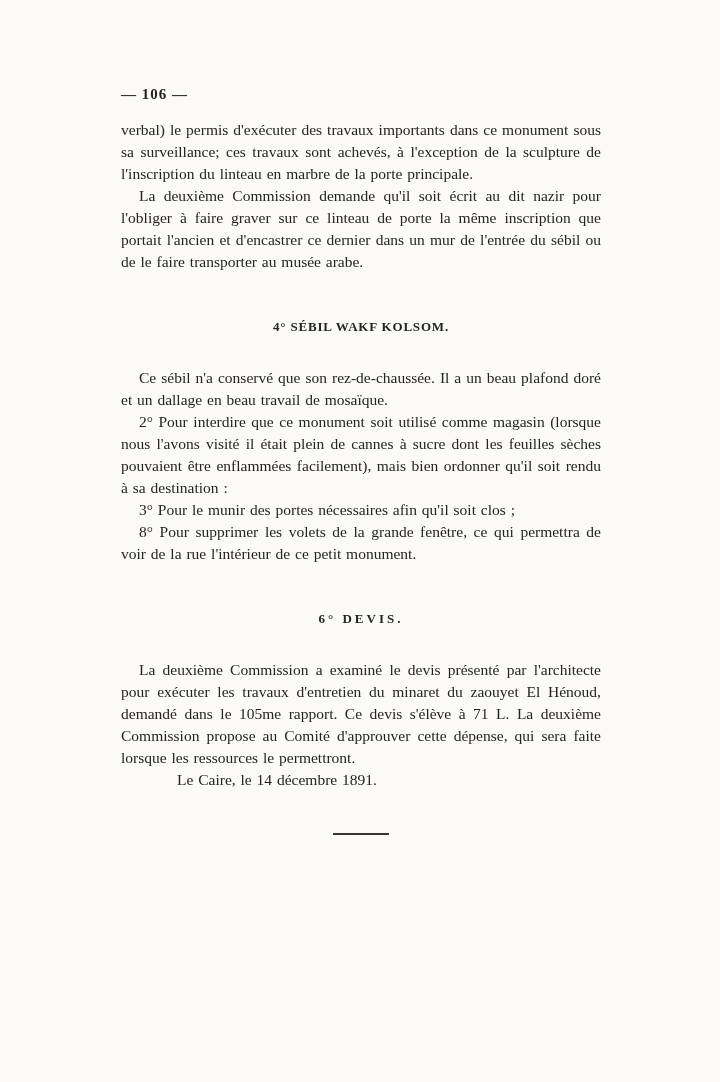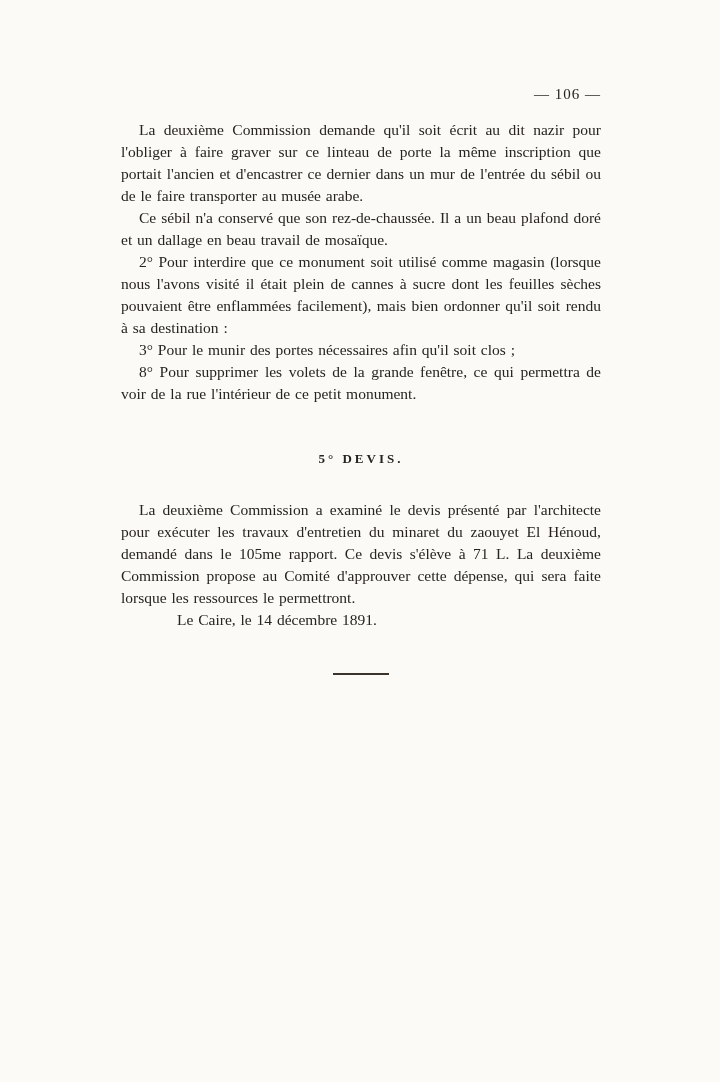--- a/index.html
+++ b/index.html
@@ -15,22 +15,22 @@
     position: relative;
     overflow: hidden;
   }
   .page {
     position: absolute;
     left: 121px;
     top: 86px;
     width: 480px;
   }
   .page-number {
-    text-align: right;
-    font-weight: normal;
+    text-align: left;
+    font-weight: bold;
     font-size: 15px;
     letter-spacing: 1px;
     margin: 0 0 16px 0;
   }
   .body-text p {
     margin: 0;
     font-size: 15.5px;
     line-height: 22px;
     text-align: justify;
     text-indent: 18px;
@@ -76,34 +76,36 @@
 </style>
 </head>
 <body>
 
 <div class="page">
 
   <div class="page-number">— 106 —</div>
 
   <div class="body-text">
 
+    <p class="no-indent">verbal) le permis d'exécuter des travaux importants dans ce monument sous sa surveillance; ces travaux sont achevés, à l'exception de la sculpture de l'inscription du linteau en marbre de la porte principale.</p>
 
     <p>La deuxième Commission demande qu'il soit écrit au dit nazir pour l'obliger à faire graver sur ce linteau de porte la même inscription que portait l'ancien et d'encastrer ce dernier dans un mur de l'entrée du sébil ou de le faire transporter au musée arabe.</p>
 
+    <div class="section-heading">4° SÉBIL WAKF KOLSOM.</div>
 
     <p>Ce sébil n'a conservé que son rez-de-chaussée. Il a un beau plafond doré et un dallage en beau travail de mosaïque.</p>
 
 
     <p>2° Pour interdire que ce monument soit utilisé comme magasin (lorsque nous l'avons visité il était plein de cannes à sucre dont les feuilles sèches pouvaient être enflammées facilement), mais bien ordonner qu'il soit rendu à sa destination :</p>
 
     <p>3° Pour le munir des portes nécessaires afin qu'il soit clos ;</p>
 
     <p>8° Pour supprimer les volets de la grande fenêtre, ce qui permettra de voir de la rue l'intérieur de ce petit monument.</p>
 
-    <div class="section-heading spaced">5° DEVIS.</div>
+    <div class="section-heading spaced">6° DEVIS.</div>
 
     <p>La deuxième Commission a examiné le devis présenté par l'architecte pour exécuter les travaux d'entretien du minaret du zaouyet El Hénoud, demandé dans le 105me rapport. Ce devis s'élève à 71 L. La deuxième Commission propose au Comité d'approuver cette dépense, qui sera faite lorsque les ressources le permettront.</p>
 
     <p class="dateline">Le Caire, le 14 décembre 1891.</p>
 
 
     <hr class="end-rule">
 
   </div>
 </div>

